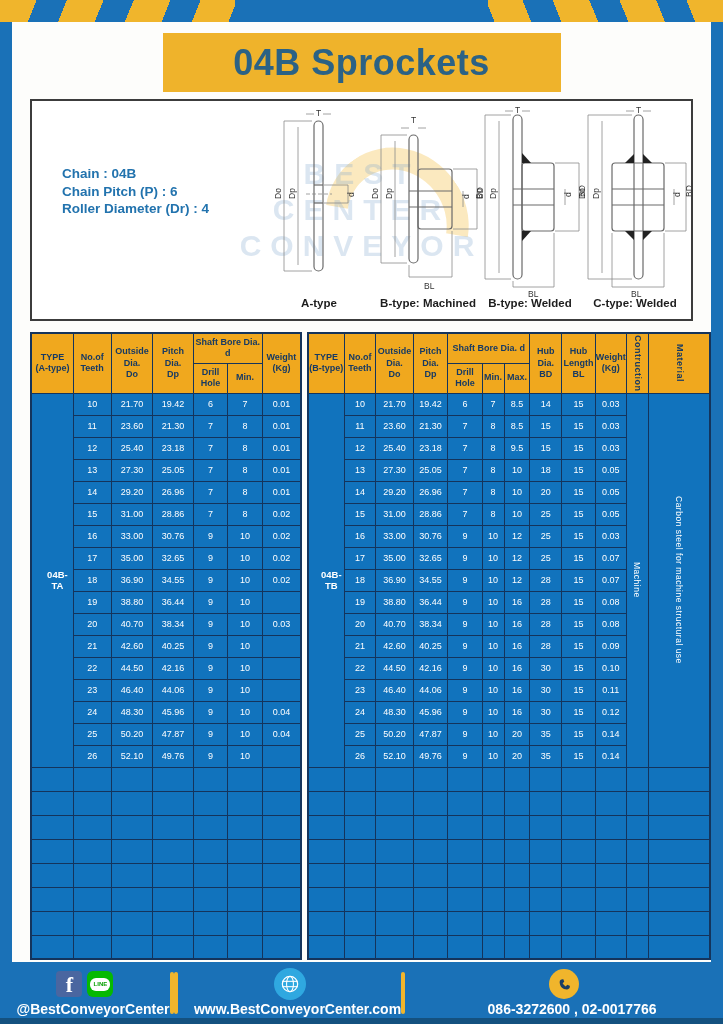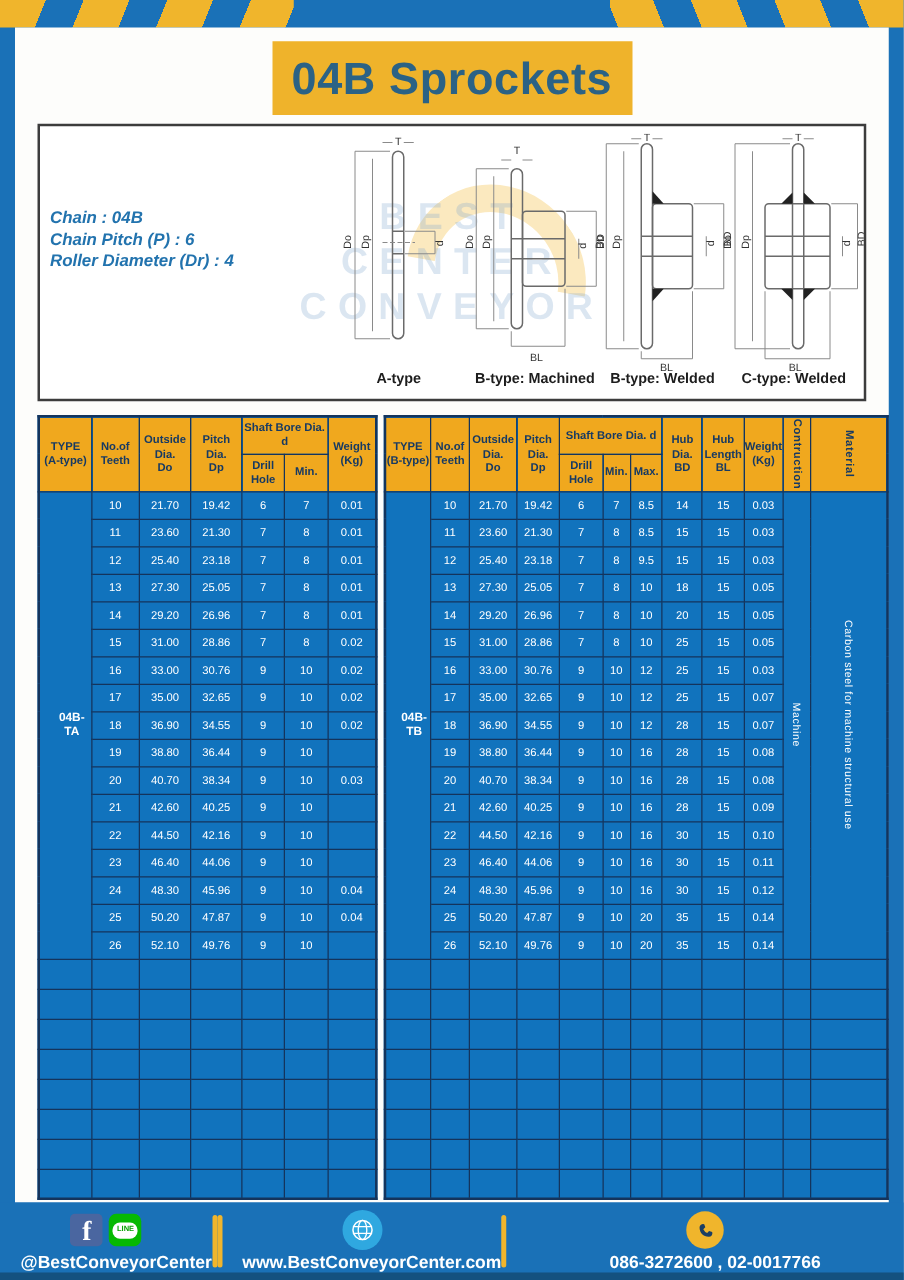--- a/index.html
+++ b/index.html
@@ -6,29 +6,29 @@
   body { font-family:"Liberation Sans", sans-serif; background:#e8e8e8; }
   .page { position:relative; width:723px; height:1024px; background:#1a71b7; overflow:hidden; margin:0 auto; }
 
   
   .stripes { position:absolute; top:0; height:22px; }
   .stripes.left  { left:0;  width:235px; background:repeating-linear-gradient(112deg,#f0b52c 0 34px, transparent 34px 62px); }
   .stripes.right { right:0; width:235px; background:repeating-linear-gradient(-112deg,#f0b52c 0 34px, transparent 34px 62px); }
 
   .content { position:absolute; left:12px; right:12px; top:22px; bottom:62px; background:#fdfdfb; }
 
-  .title-box { width:288px; height:59px; margin:11px auto 0; background:#efb32b; display:flex; align-items:center; justify-content:center; }
+  .title-box { width:398px; height:59px; margin:11px auto 0; background:#efb32b; display:flex; align-items:center; justify-content:center; }
   .title-box h1 { font-size:36px; font-weight:bold; color:#2b6285; letter-spacing:0.5px; }
 
   
   .panel { position:absolute; left:18px; top:77px; width:663px; height:222px; border:2px solid #3c3c3c; background:#fff; overflow:hidden; }
   .watermark { position:absolute; inset:0; display:flex; flex-direction:column; align-items:center; justify-content:center; pointer-events:none; z-index:0; }
   .watermark span { font-size:30px; font-weight:bold; letter-spacing:9px; color:rgba(125,165,205,0.28); line-height:36px; }
   .wm-swirl { position:absolute; left:295px; top:45px; width:140px; height:150px; border:22px solid rgba(240,181,44,0.30); border-left-color:transparent; border-bottom-color:transparent; border-radius:50%; transform:rotate(-35deg); z-index:0; }
-  .specs { position:absolute; left:8px; top:64px; z-index:2;font-style:italic; }
+  .specs { position:absolute; left:30px; top:64px; z-index:2; }
   .specs div { font-size:13.5px; font-weight:bold; color:#2273ae; line-height:17.5px; white-space:nowrap; }
   .fig { position:absolute; top:6px; height:210px; z-index:1; text-align:center; }
   .fig .cap { font-size:11.5px; color:#1d1d1d; font-weight:bold; margin-top:-2px; }
   .fig svg { display:block; margin:0 auto; }
   .fig svg .ln   { stroke:#6a6a6a; stroke-width:1.2; fill:none; }
   .fig svg .dim  { stroke:#8a8a8a; stroke-width:0.8; fill:none; }
   .fig svg .weld { fill:#222; stroke:none; }
   .fig svg text  { fill:#333; font-size:8.5px; font-family:"Liberation Sans",sans-serif; }
   .fig-a { left:223px; width:128px; }
   .fig-b1 { left:333px; width:126px; }

